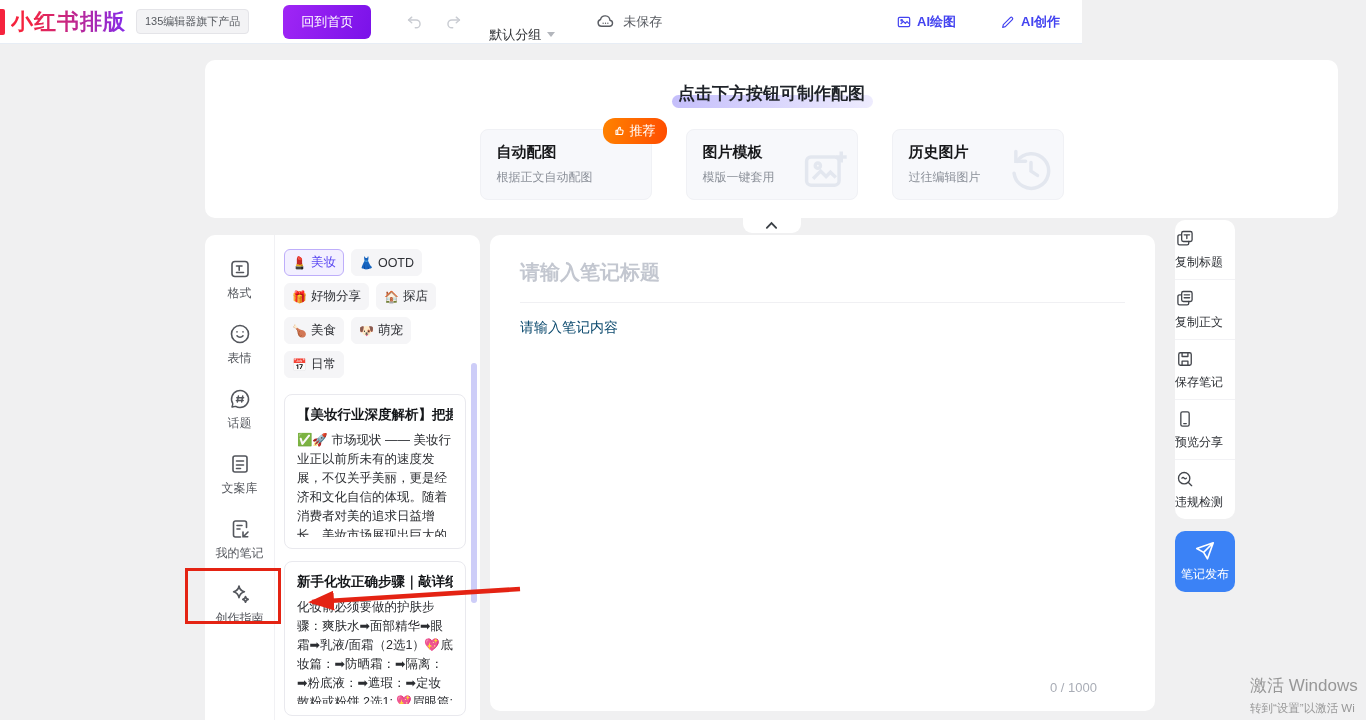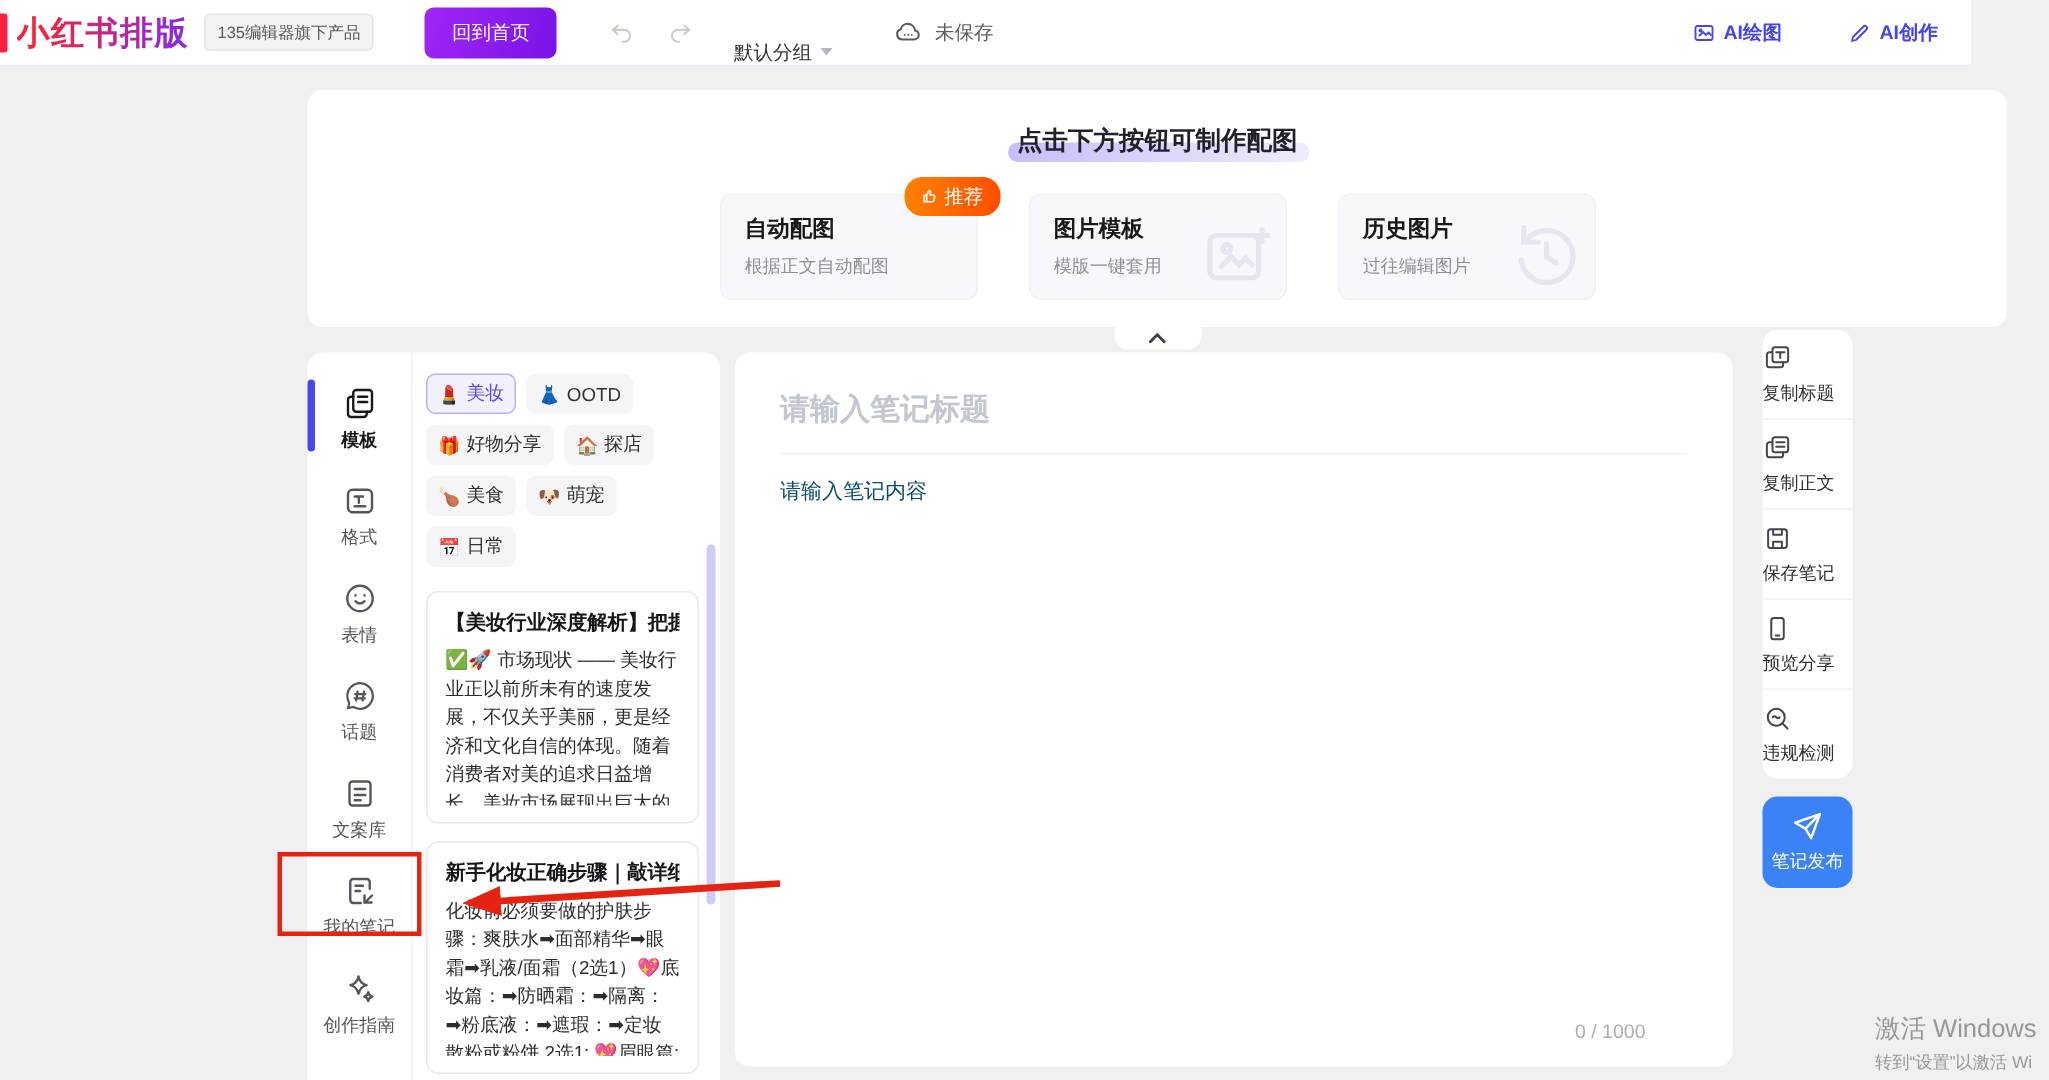--- a/index.html
+++ b/index.html
@@ -4,21 +4,21 @@
 <style>
   * { margin:0; padding:0; box-sizing:border-box; }
   html,body { width:1366px; height:720px; }
   body {
     position:relative; overflow:hidden; background:#f0f0f1;
     font-family:"Liberation Sans","DejaVu Sans",sans-serif; color:#2b2d31;
   }
   svg { display:block; }
 
   
-  .header { position:absolute; left:0; top:0; width:1314px; height:44px; background:#fff;
+  .header { position:absolute; left:0; top:0; width:1082px; height:44px; background:#fff;
     border-bottom:1px solid #e7edf5; display:flex; align-items:center; z-index:10; }
   .logo-bar { width:5px; height:26px; background:#f5233d; border-radius:0 2px 2px 0; }
   .logo-text { margin-left:6px; font-size:22px; font-weight:bold; letter-spacing:1px;
     background:linear-gradient(90deg,#f5233d 15%,#8a2be2 95%);
     -webkit-background-clip:text; background-clip:text; color:transparent; }
   .logo-badge { margin-left:10px; font-size:11px; color:#55585e; background:#f3f3f5;
     border:1px solid #e4e4e8; border-radius:4px; padding:4px 8px; }
   .home-btn { margin-left:34px; background:linear-gradient(110deg,#a026f5,#7a12e9); color:#fff;
     font-size:13px; padding:8px 18px; border-radius:6px; border:none; cursor:pointer; }
   .history-btns { margin-left:34px; display:flex; gap:20px; color:#c9ccd2; }
@@ -217,30 +217,20 @@
     <span>
       <svg viewBox="0 0 14 9" fill="none" stroke="#3a3f45" stroke-width="2" stroke-linecap="round">
         <path d="M2 7l5-5 5 5"></path>
       </svg>
     </span>
   </div>
 </div>
 
 <div class="left-panel">
   <div class="nav">
-    <div class="nav-item active">
-      <span>
-        <svg viewBox="0 0 24 24" fill="none" stroke="currentColor" stroke-width="1.6" stroke-linecap="round">
-          <rect x="7.5" y="3" width="12.5" height="14.5" rx="2"></rect>
-            <path d="M10.8 7.5h6M10.8 11h6"></path>
-          <path d="M16.5 17.5V19a2 2 0 0 1-2 2H6a2 2 0 0 1-2-2V9.5a2 2 0 0 1 2-2h1.5"></path>
-        </svg>
-      </span>
-      <span class="lbl">模板</span>
-    </div>
     <div class="nav-item">
       <span>
         <svg viewBox="0 0 24 24" fill="none" stroke="currentColor" stroke-width="1.6" stroke-linecap="round">
           <rect x="4" y="4.5" width="16" height="15" rx="3"></rect>
             <path d="M8.5 9h5.5M11.2 9v4.2"></path>
             <path d="M8.5 15.5h7"></path>
         </svg>
       </span>
       <span class="lbl">格式</span>
     </div>

